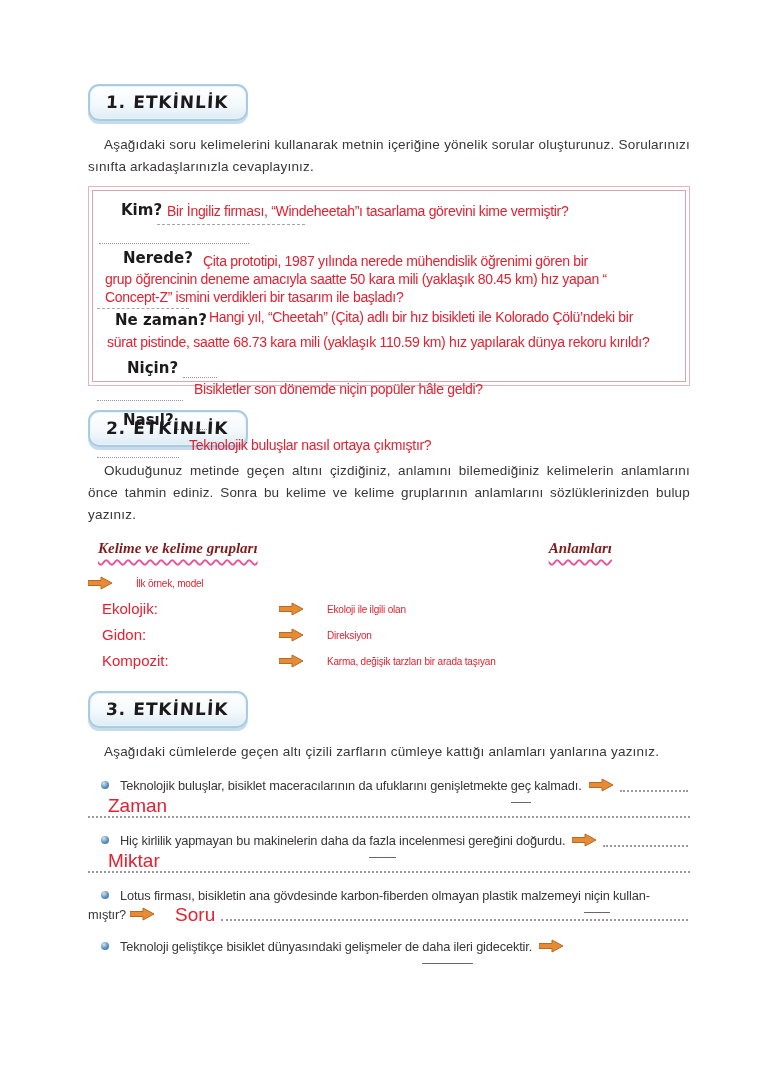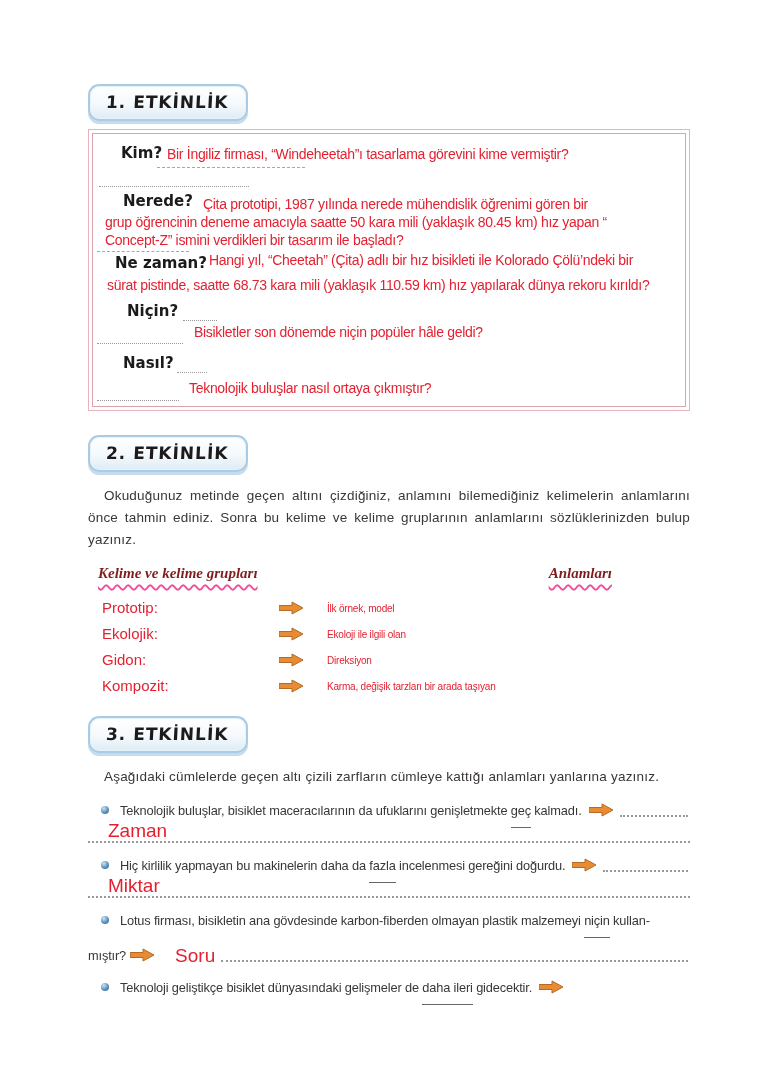--- a/index.html
+++ b/index.html
@@ -28,21 +28,21 @@
     font-weight:700;font-size:17px;letter-spacing:1px;color:#1d1a1b;
     transform:skewX(-3deg);
   }
   .para{
     width:602px;margin:13px 0 0;
     font-size:13.5px;line-height:22px;letter-spacing:.2px;
     text-align:justify;text-indent:16px;color:#3a3637;
   }
   
   .qbox{
-    position:relative;width:602px;height:282px;margin-top:8px;
+    position:relative;width:602px;height:200px;margin-top:8px;
     border:1.5px solid #e7b3bd;box-sizing:border-box;
   }
   .qbox-frame{position:absolute;inset:3px;border:1.5px solid #dba3af;pointer-events:none;}
   .qbox .abs{position:absolute;white-space:nowrap;}
   .hand{font-family:"DejaVu Sans",sans-serif;font-weight:700;color:#1d1a1b;}
   .lbl{font-size:15px;}
   .red{color:#e32130;padding-left:8px;}
   .ans{font-size:14px;letter-spacing:-0.3px;}
   .dots{position:absolute;height:0;border-bottom:1.5px dotted #9a9a9a;}
   .dashu{position:absolute;height:0;border-bottom:1.5px dashed #a7a7a7;}
@@ -70,33 +70,34 @@
   }
   .sent{font-size:12.8px;line-height:19px;letter-spacing:-0.15px;white-space:nowrap;color:#3a3637;}
   .und{border-bottom:1.5px solid #6b6566;padding-bottom:9px;}
   .arrow-gap{margin-left:7px;padding-top:2px;flex:0 0 auto;}
   .dots-fill{flex:1 1 12px;min-width:12px;border-bottom:2px dotted #9a9a9a;align-self:flex-end;margin:0 2px 3px 6px;}
   .arow{
     display:flex;align-items:flex-end;width:602px;margin-top:1px;
     border-bottom:2px dotted #9a9a9a;padding:0 0 1px 12px;box-sizing:border-box;
   }
   .answord{font-size:19px;font-weight:400;line-height:19px;}
-  .cont{margin-top:16px;}
+  .cont{margin-top:0;}
   svg.arr{display:block;}
 </style>
 </head>
 <body>
 
 <div class="page">
 
   
   <div class="badge">
     <span>1. ETKİNLİK</span>
   </div>
 
+  <p class="para">Aşağıdaki soru kelimelerini kullanarak metnin içeriğine yönelik sorular oluşturunuz. Sorularınızı sınıfta arkadaşlarınızla cevaplayınız.</p>
 
   <div class="qbox">
     <div class="qbox-frame"></div>
 
     <span class="abs hand lbl" style="left:32px;top:14px">Kim?</span>
     <span class="abs red ans" style="left:70px;top:16px">Bir İngiliz firması, “Windeheetah”ı tasarlama görevini kime vermiştir?</span>
     <div class="dashu" style="left:68px;top:37px;width:148px"></div>
 
     <div class="dots" style="left:10px;top:56px;width:150px"></div>
 
@@ -128,21 +129,20 @@
 
   <p class="para">Okuduğunuz metinde geçen altını çizdiğiniz, anlamını bilemediğiniz kelimelerin anlamlarını önce tahmin ediniz. Sonra bu kelime ve kelime gruplarının anlamlarını sözlüklerinizden bulup yazınız.</p>
 
   <div class="vocab-head">
     <span class="vh vh1">Kelime ve kelime grupları</span>
     <span class="vh vh2">Anlamları</span>
   </div>
 
   <div class="vocab">
     <div class="vrow">
-      <span class="red word">Prototip:</span>
       <span class="arrowcol">
           <svg class="arr" width="25" height="14" viewBox="0 0 25 14">
             <path d="M0 4.5 H13 V1 L24 7 13 13 V9.5 H0 Z" fill="#e78c35" stroke="#b56a25" stroke-width="1"></path>
           </svg>
         </span>
       <span class="red meaning">İlk örnek, model</span>
     </div>
     <div class="vrow">
       <span class="red word">Ekolojik:</span>
       <span class="arrowcol">

